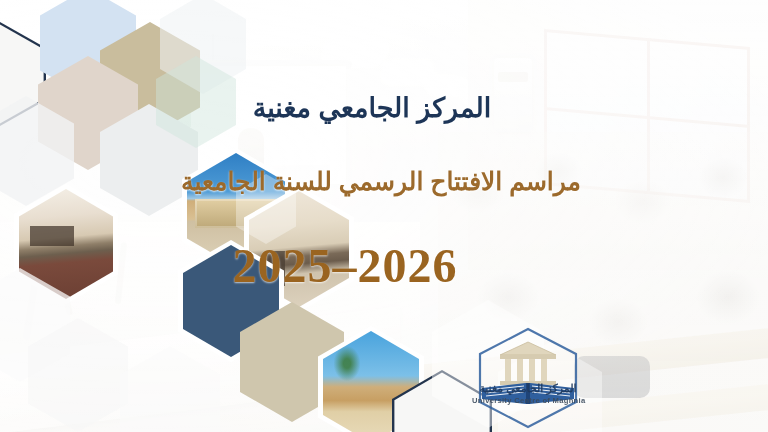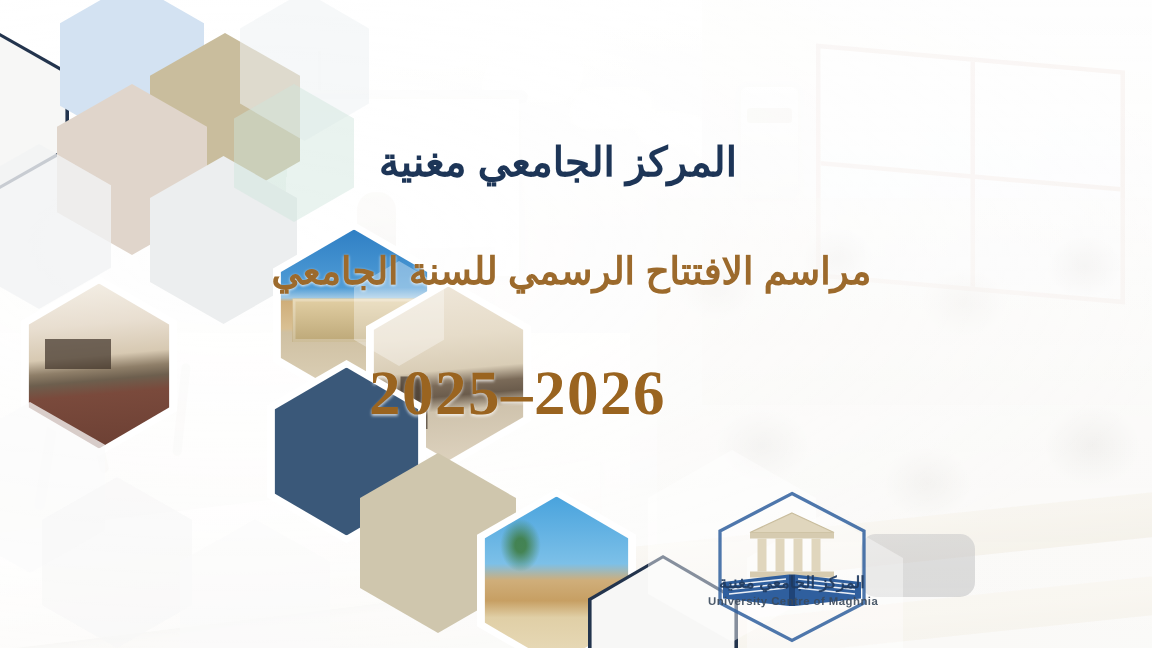--- a/index.html
+++ b/index.html
@@ -207,21 +207,21 @@
   }
   .line2{
     left:0;right:6px;top:166px;
     font-size:25px;line-height:1.2;
     color:#9c6a2c;
     text-shadow:0 1px 2px rgba(255,255,255,.8);
   }
   .line3{
     left:0;right:78px;top:240px;
     font-family:"Liberation Serif", serif;
-    font-size:42px;line-height:1.1;
+    font-size:48px;line-height:1.1;
     color:#9a6420;
     letter-spacing:1px;
     text-shadow:0 1px 2px rgba(255,255,255,.7);
   }
 
   .url{
     position:absolute;left:16px;top:386px;
     font-size:14.5px;font-weight:700;
     color:#1f3a5f;
     letter-spacing:.2px;
@@ -336,21 +336,21 @@
     <div class="hex" style="left:28px;top:318px;width:100px;height:114px;background:#f7f7f7;opacity:.6;"></div>
     <div class="hex" style="left:120px;top:346px;width:100px;height:114px;background:#fafafa;opacity:.6;"></div>
     <div class="hex" style="left:236px;top:174px;width:60px;height:70px;background:#ffffff;opacity:.35;"></div>
     <div class="hex" style="left:432px;top:300px;width:112px;height:128px;background:#ffffff;opacity:.45;"></div>
     <div class="hex" style="left:498px;top:342px;width:104px;height:120px;background:#ffffff;opacity:.40;"></div>
     <div class="hex" style="left:156px;top:56px;width:80px;height:92px;background:#cfe4dc;opacity:.45;"></div>
   </div>
 
   <div class="headline line1">المركز الجامعي مغنية</div>
 
-  <div class="headline line2">مراسم الافتتاح الرسمي للسنة الجامعي</div>
+  <div class="headline line2">مراسم الافتتاح الرسمي للسنة الجامعية</div>
 
   <div class="headline line3">2026–2025</div>
 
 
   <div class="logo">
     <svg viewBox="0 0 112 104" aria-hidden="true">
 
       <polygon points="56,3 104,28 104,76 56,101 8,76 8,28" fill="none" stroke="#2f5f9e" stroke-width="2.2" opacity="0.85"></polygon>
 
       <polygon points="56,16 84,29 28,29" fill="#e0d6bd" stroke="#c9bd9d" stroke-width="0.8"></polygon>

